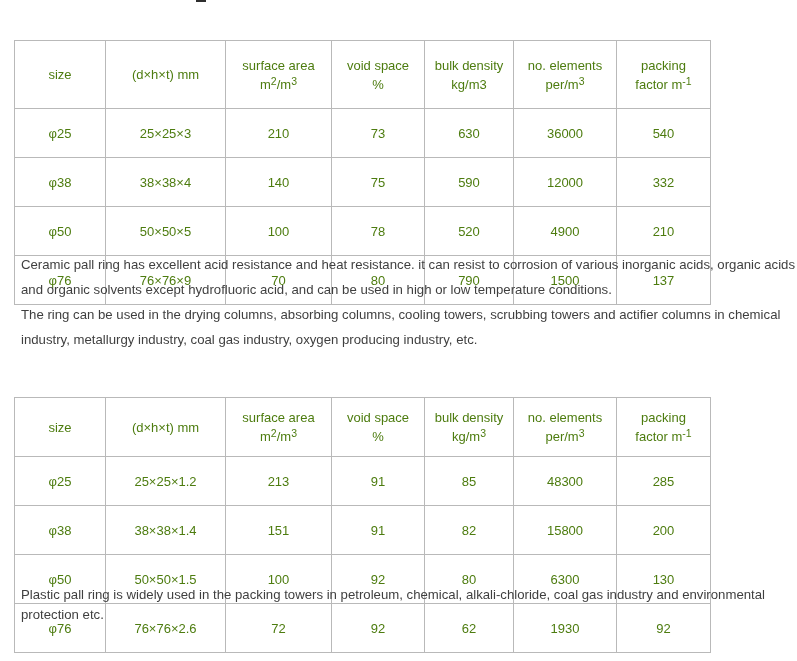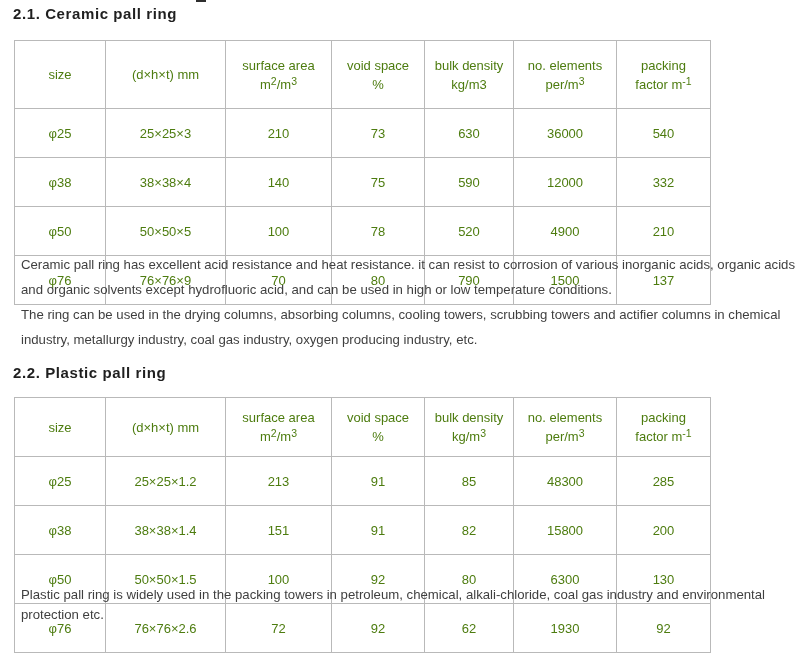--- a/index.html
+++ b/index.html
@@ -62,21 +62,20 @@
   #para-ceramic { top: 252px; }
   #para-plastic { top: 585px; line-height: 20px; }
 </style>
 </head>
 <body>
 
 <div class="page">
 
   <div class="clip-fragment"></div>
 
-  <div class="section-heading" id="heading-1">2.1. Ceramic pall ring</div>
 
   <table class="spec" id="table-ceramic">
     <colgroup>
       <col style="width:91px">
         <col style="width:120px">
         <col style="width:106px">
         <col style="width:93px">
         <col style="width:89px">
         <col style="width:103px">
         <col style="width:94px">
@@ -149,21 +148,20 @@
         <td>137</td>
       </tr>
     </tbody>
   </table>
 
   <div class="body-text" id="para-ceramic">
     <div>Ceramic pall ring has excellent acid resistance and heat resistance. it can resist to corrosion of various inorganic acids, organic acids and organic solvents except hydrofluoric acid, and can be used in high or low temperature conditions.</div>
     <div>The ring can be used in the drying columns, absorbing columns, cooling towers, scrubbing towers and actifier columns in chemical industry, metallurgy industry, coal gas industry, oxygen producing industry, etc.</div>
   </div>
 
-  <div class="section-heading" id="heading-2">2.2. Plastic pall ring</div>
 
   <table class="spec" id="table-plastic">
     <colgroup>
       <col style="width:91px">
         <col style="width:120px">
         <col style="width:106px">
         <col style="width:93px">
         <col style="width:89px">
         <col style="width:103px">
         <col style="width:94px">

